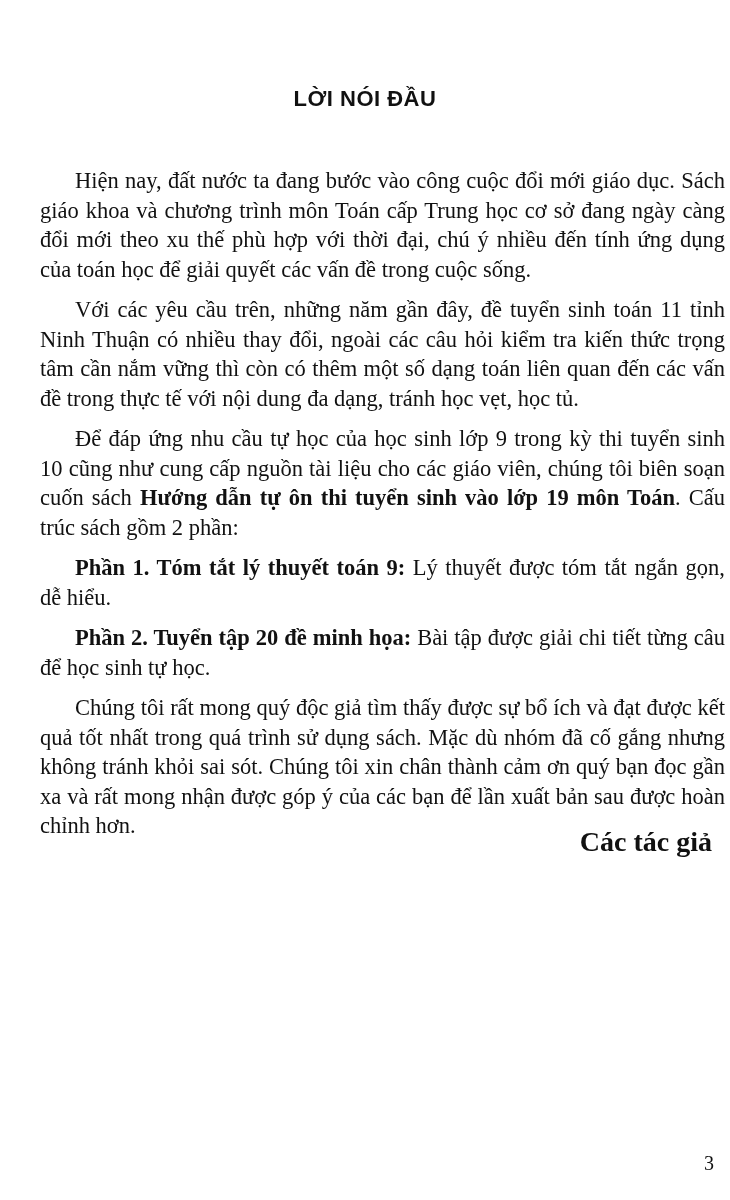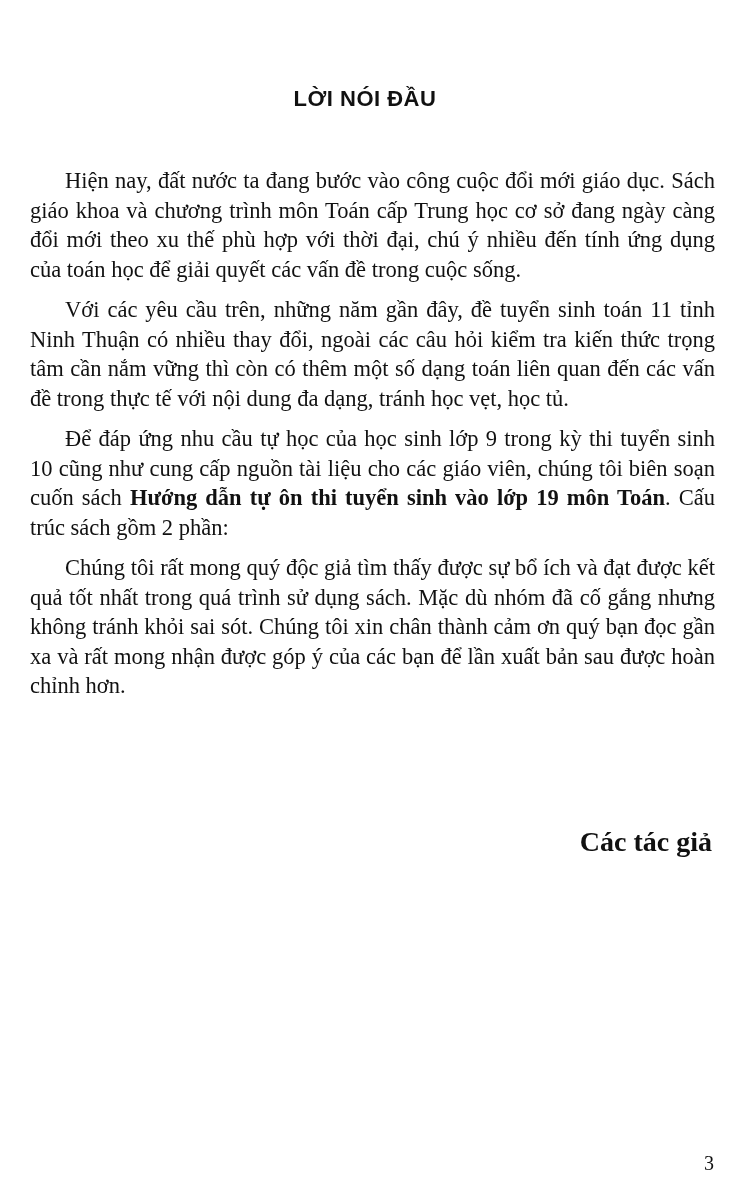--- a/index.html
+++ b/index.html
@@ -1,29 +1,31 @@
 <!DOCTYPE html>
 <html><head>
 <meta charset="utf-8">
 <style>
   html, body { margin: 0; padding: 0; background: #ffffff; }
   body { width: 730px; height: 1200px; position: relative; overflow: hidden; font-family: "Liberation Serif", serif; color: #111; }
   .title { position: absolute; top: 86px; left: 0; width: 730px; text-align: center; font-family: "Liberation Sans", sans-serif; font-weight: bold; font-size: 22px; letter-spacing: 0.5px; }
-  .body { position: absolute; left: 30px; width: 685px; top: 166px; }
+  .body { position: absolute; left: 40px; width: 685px; top: 166px; }
   p { margin: 0 0 11px 0; font-size: 22.5px; line-height: 29.5px; text-align: justify; text-indent: 35px; }
   b { font-weight: bold; }
   .sign { position: absolute; right: 18px; top: 826px; font-size: 28px; font-weight: bold; }
   .pagenum { position: absolute; right: 16px; top: 1152px; font-size: 20px; }
 </style>
 </head>
 <body>
 
 <div class="title">LỜI NÓI ĐẦU</div>
 
 <div class="body">
   <p>Hiện nay, đất nước ta đang bước vào công cuộc đổi mới giáo dục. Sách giáo khoa và chương trình môn Toán cấp Trung học cơ sở đang ngày càng đổi mới theo xu thế phù hợp với thời đại, chú ý nhiều đến tính ứng dụng của toán học để giải quyết các vấn đề trong cuộc sống.</p>
   <p>Với các yêu cầu trên, những năm gần đây, đề tuyển sinh toán 11 tỉnh Ninh Thuận có nhiều thay đổi, ngoài các câu hỏi kiểm tra kiến thức trọng tâm cần nắm vững thì còn có thêm một số dạng toán liên quan đến các vấn đề trong thực tế với nội dung đa dạng, tránh học vẹt, học tủ.</p>
   <p><span>Để đáp ứng nhu cầu tự học của học sinh lớp 9 trong kỳ thi tuyển sinh 10 cũng như cung cấp nguồn tài liệu cho các giáo viên, chúng tôi biên soạn cuốn sách </span><b>Hướng dẫn tự ôn thi tuyển sinh vào lớp 19 môn Toán</b><span>. Cấu trúc sách gồm 2 phần:</span></p>
+  <p><b>Phần 1. Tóm tắt lý thuyết toán 9:</b><span> Lý thuyết được tóm tắt ngắn gọn, dễ hiểu.</span></p>
+  <p><b>Phần 2. Tuyển tập 20 đề minh họa:</b><span> Bài tập được giải chi tiết từng câu để học sinh tự học.</span></p>
   <p>Chúng tôi rất mong quý độc giả tìm thấy được sự bổ ích và đạt được kết quả tốt nhất trong quá trình sử dụng sách. Mặc dù nhóm đã cố gắng nhưng không tránh khỏi sai sót. Chúng tôi xin chân thành cảm ơn quý bạn đọc gần xa và rất mong nhận được góp ý của các bạn để lần xuất bản sau được hoàn chỉnh hơn.</p>
 </div>
 
 <div class="sign">Các tác giả</div>
 <div class="pagenum">3</div>
 
 </body></html>

